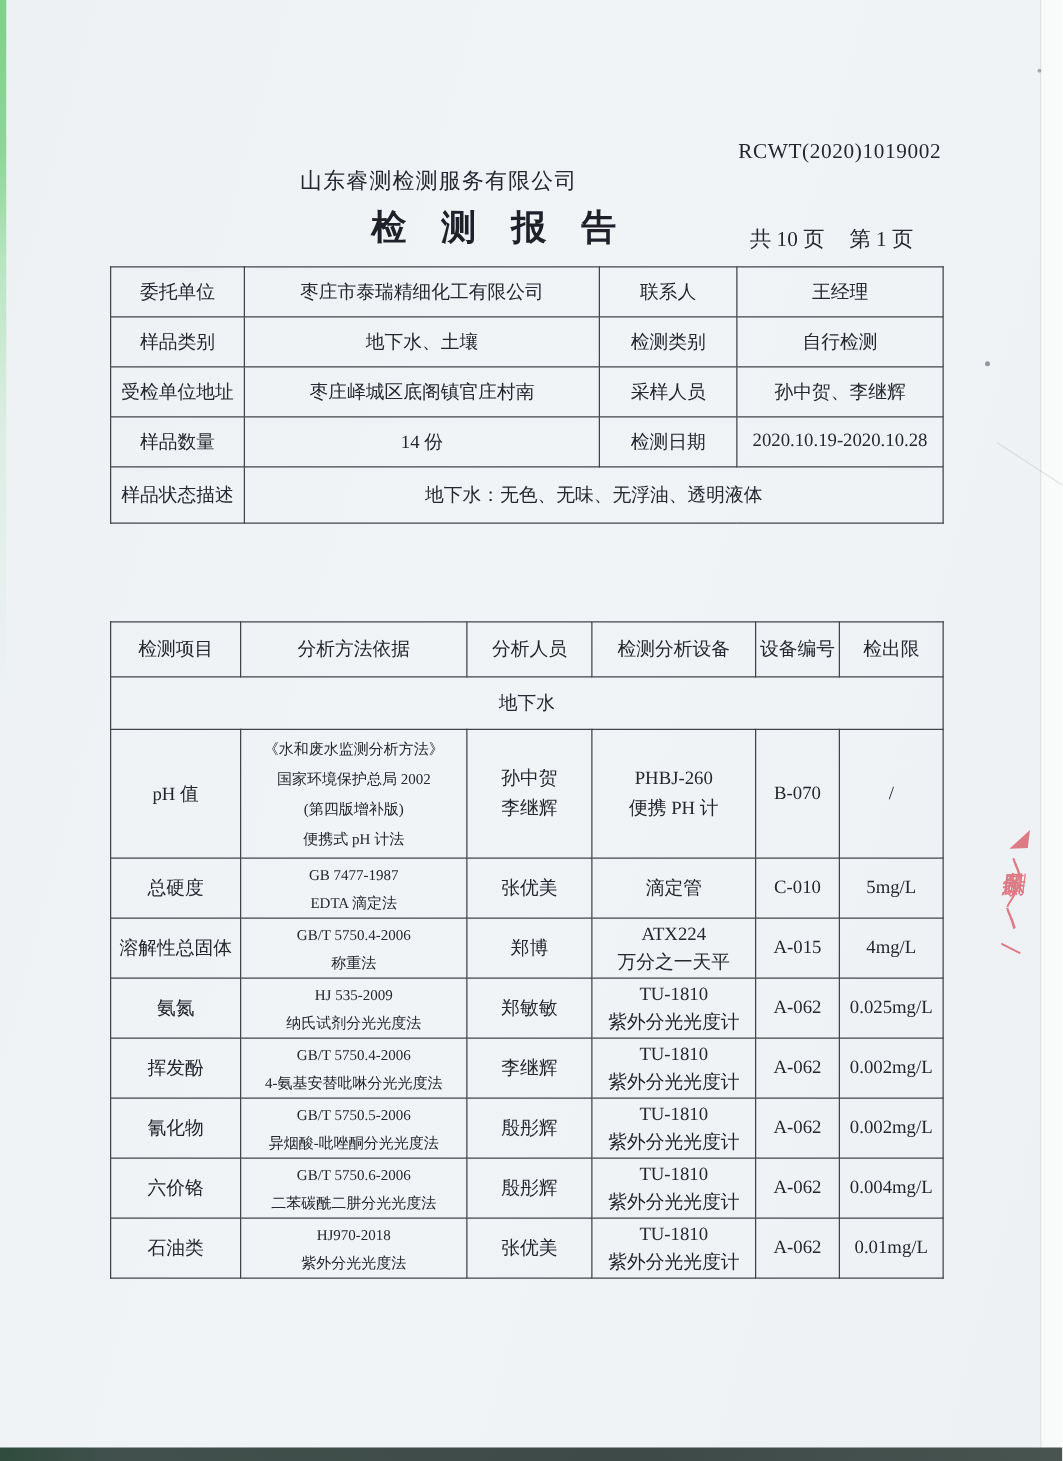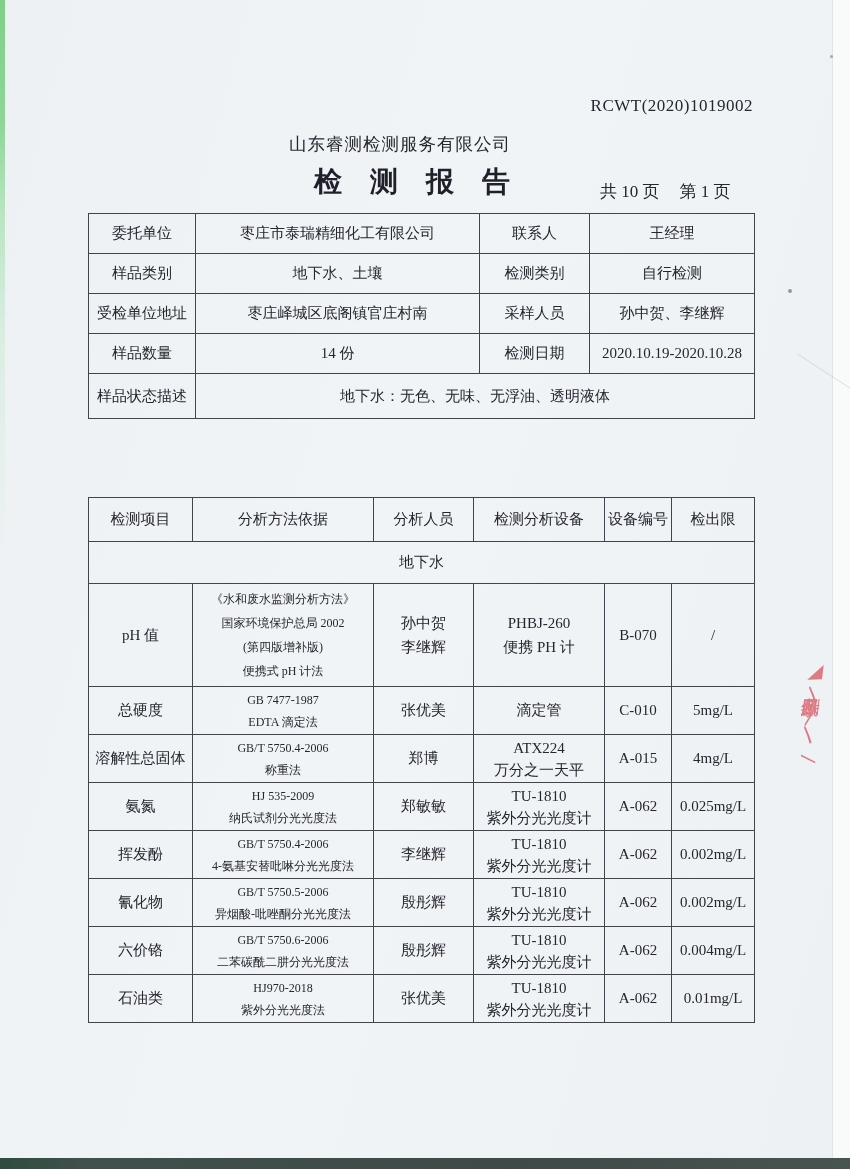--- a/index.html
+++ b/index.html
@@ -20,25 +20,25 @@
   .speck.s1{left:788px;top:289px;width:4px;height:4px;opacity:.55;}
   .speck.s2{left:830px;top:55px;width:3px;height:3px;opacity:.45;}
   .crease{position:absolute;left:792px;top:372px;width:68px;height:1px;
     background:rgba(120,130,135,0.18);transform:rotate(33deg);}
   .stamp{position:absolute;left:801px;top:660px;width:34px;height:152px;overflow:hidden;}
   .stamp-inner{writing-mode:vertical-rl;font-size:19px;line-height:30px;
     color:#d95a66;opacity:.78;letter-spacing:1px;
     transform:rotate(7deg) skewY(-9deg);transform-origin:top left;
     font-family:"Liberation Serif","DejaVu Serif",serif;}
   
-  .report-no{position:absolute;left:0px;top:96px;width:753px;text-align:right;
+  .report-no{position:absolute;left:0px;top:111px;width:753px;text-align:right;
     font-size:17px;letter-spacing:.5px;}
-  .company{position:absolute;left:240px;top:132px;width:320px;text-align:center;
+  .company{position:absolute;left:240px;top:132px;width:320px;
     font-size:17.5px;letter-spacing:1px;}
-  .title{position:absolute;left:314px;top:163px;font-size:28px;font-weight:bold;
+  .title{position:absolute;left:297px;top:163px;font-size:28px;font-weight:bold;
     letter-spacing:28px;white-space:nowrap;color:#1f2029;}
   .pagination{position:absolute;left:600px;top:180px;font-size:17px;white-space:nowrap;}
   .pagination .pg1{margin-right:20px;}
   
   table{border-collapse:collapse;position:absolute;left:88px;table-layout:fixed;}
   td,th{border:1px solid #43444b;text-align:center;vertical-align:middle;
     font-weight:normal;padding:0 2px;font-size:15px;overflow:hidden;color:#25262f;}
   .tA{top:213px;width:666px;}
   .tB{top:497px;width:666px;}
   .tA tr{height:40px;margin-left:16px;}

